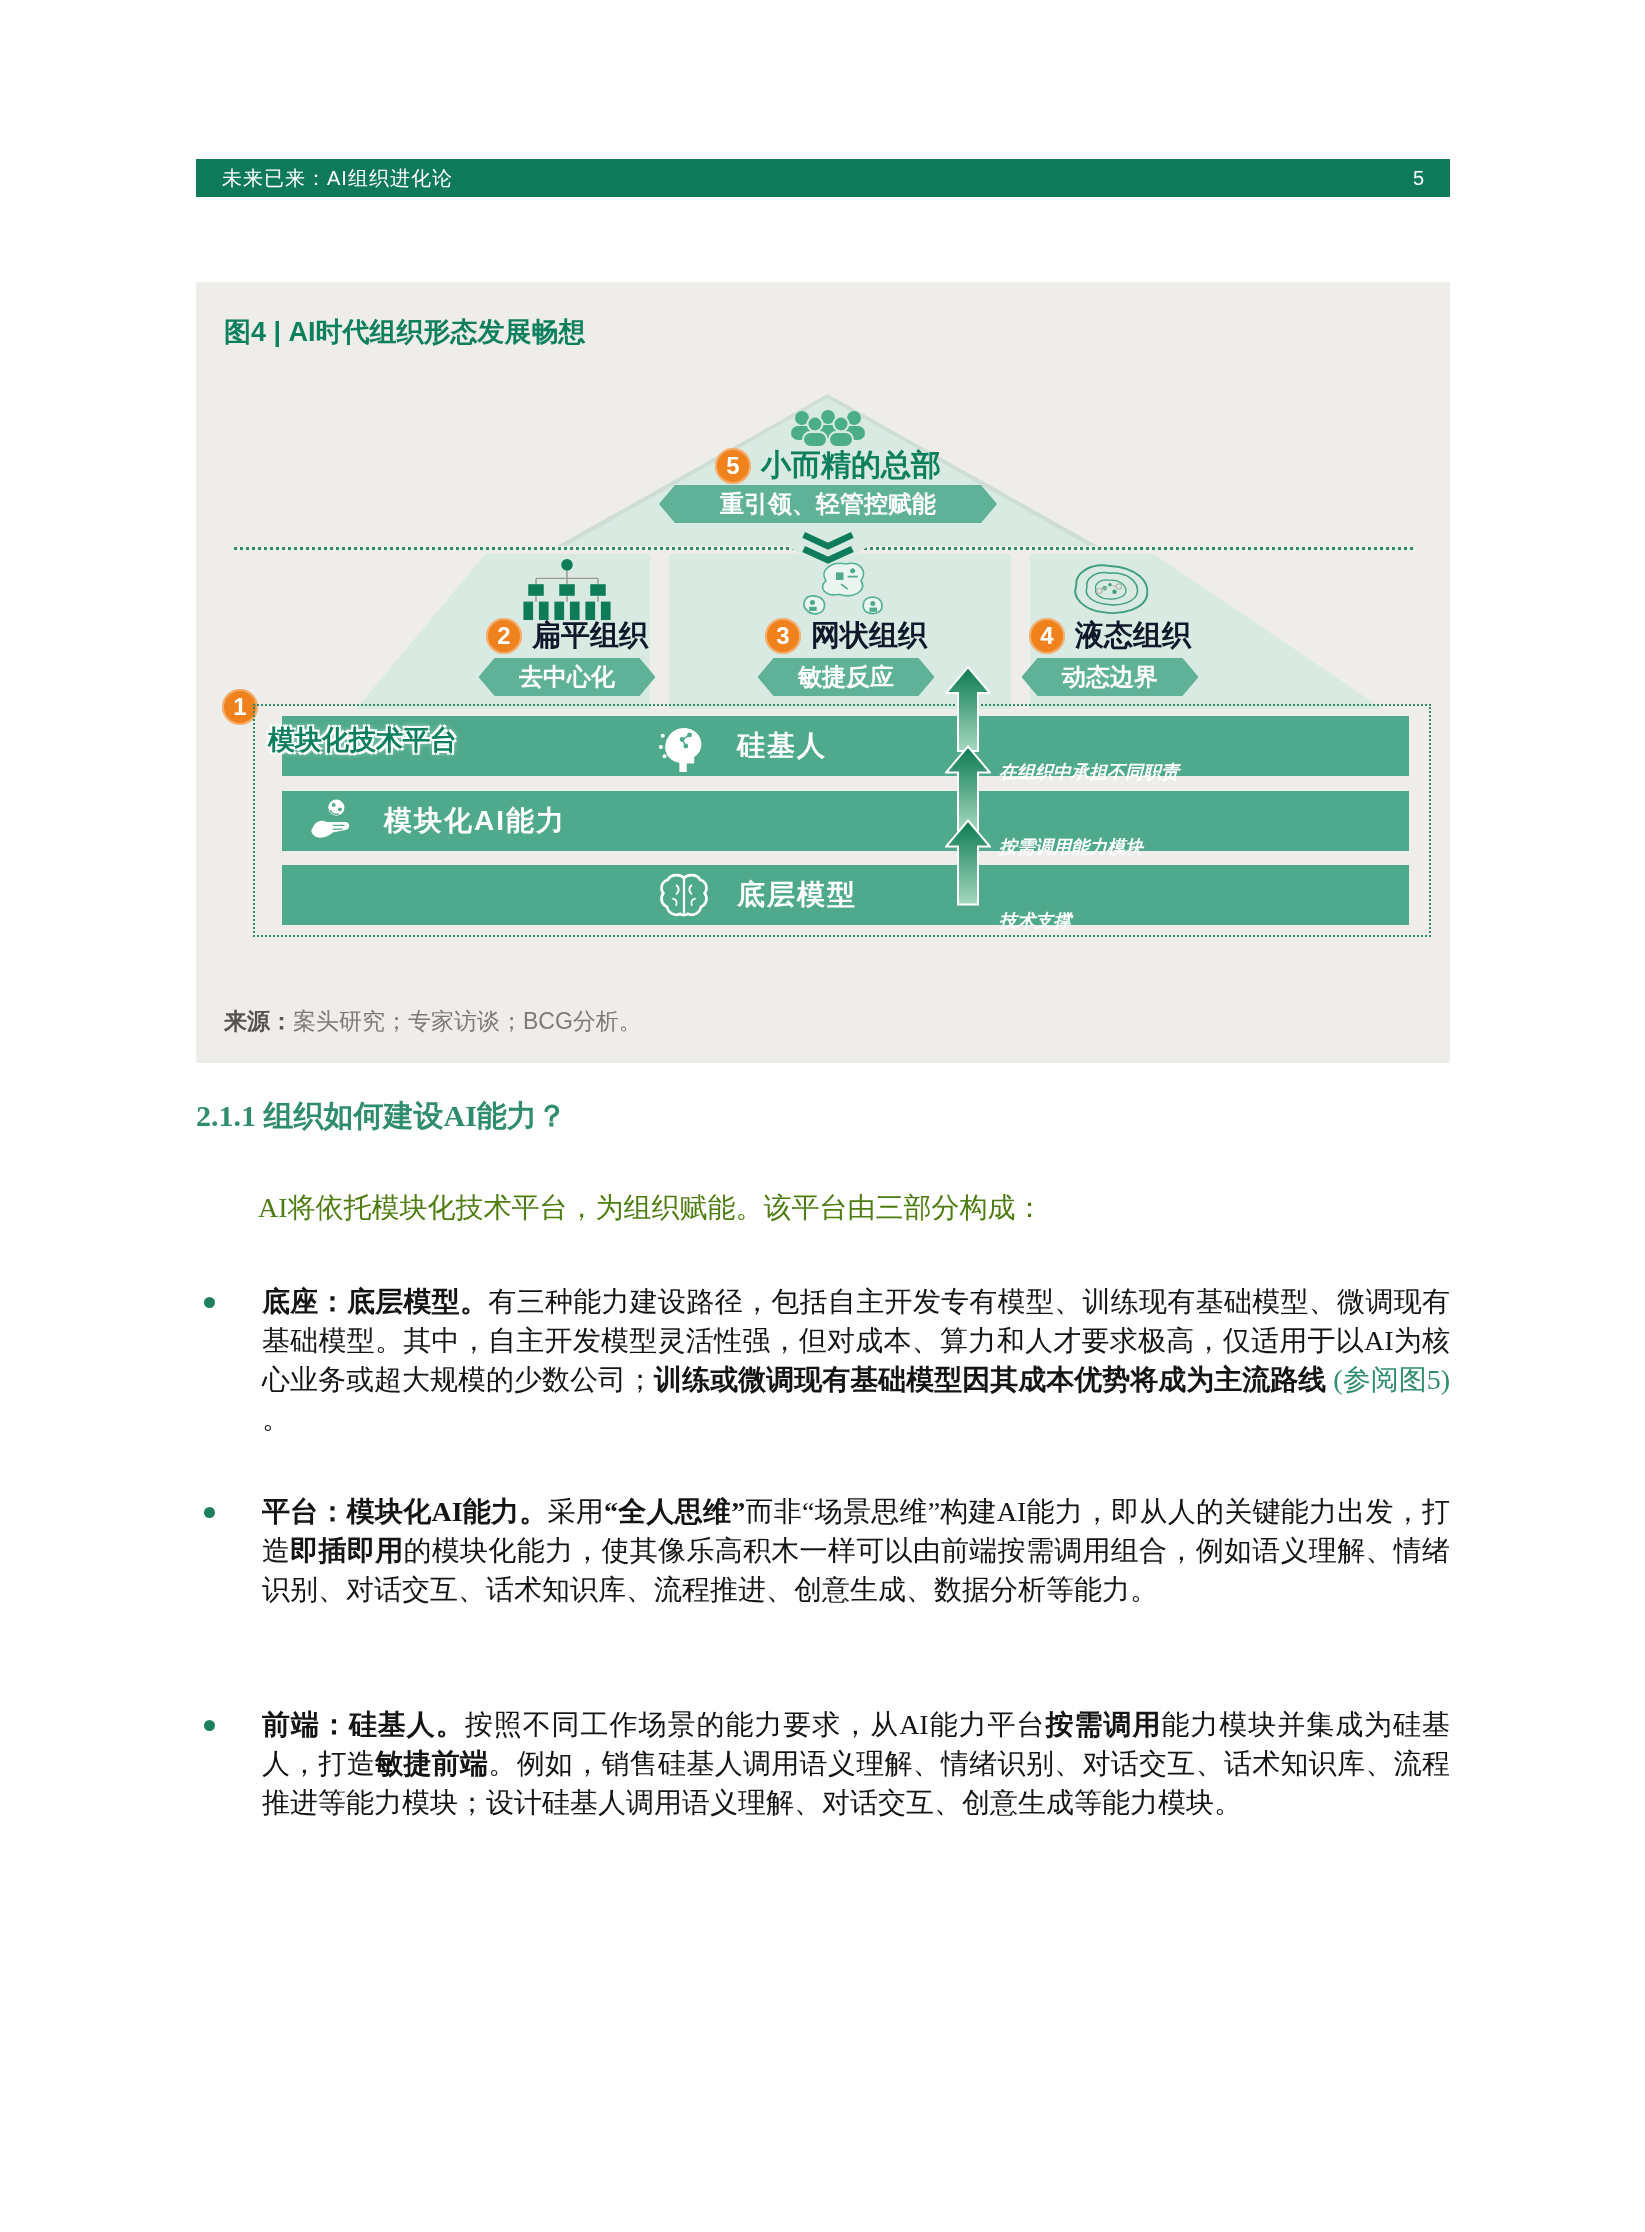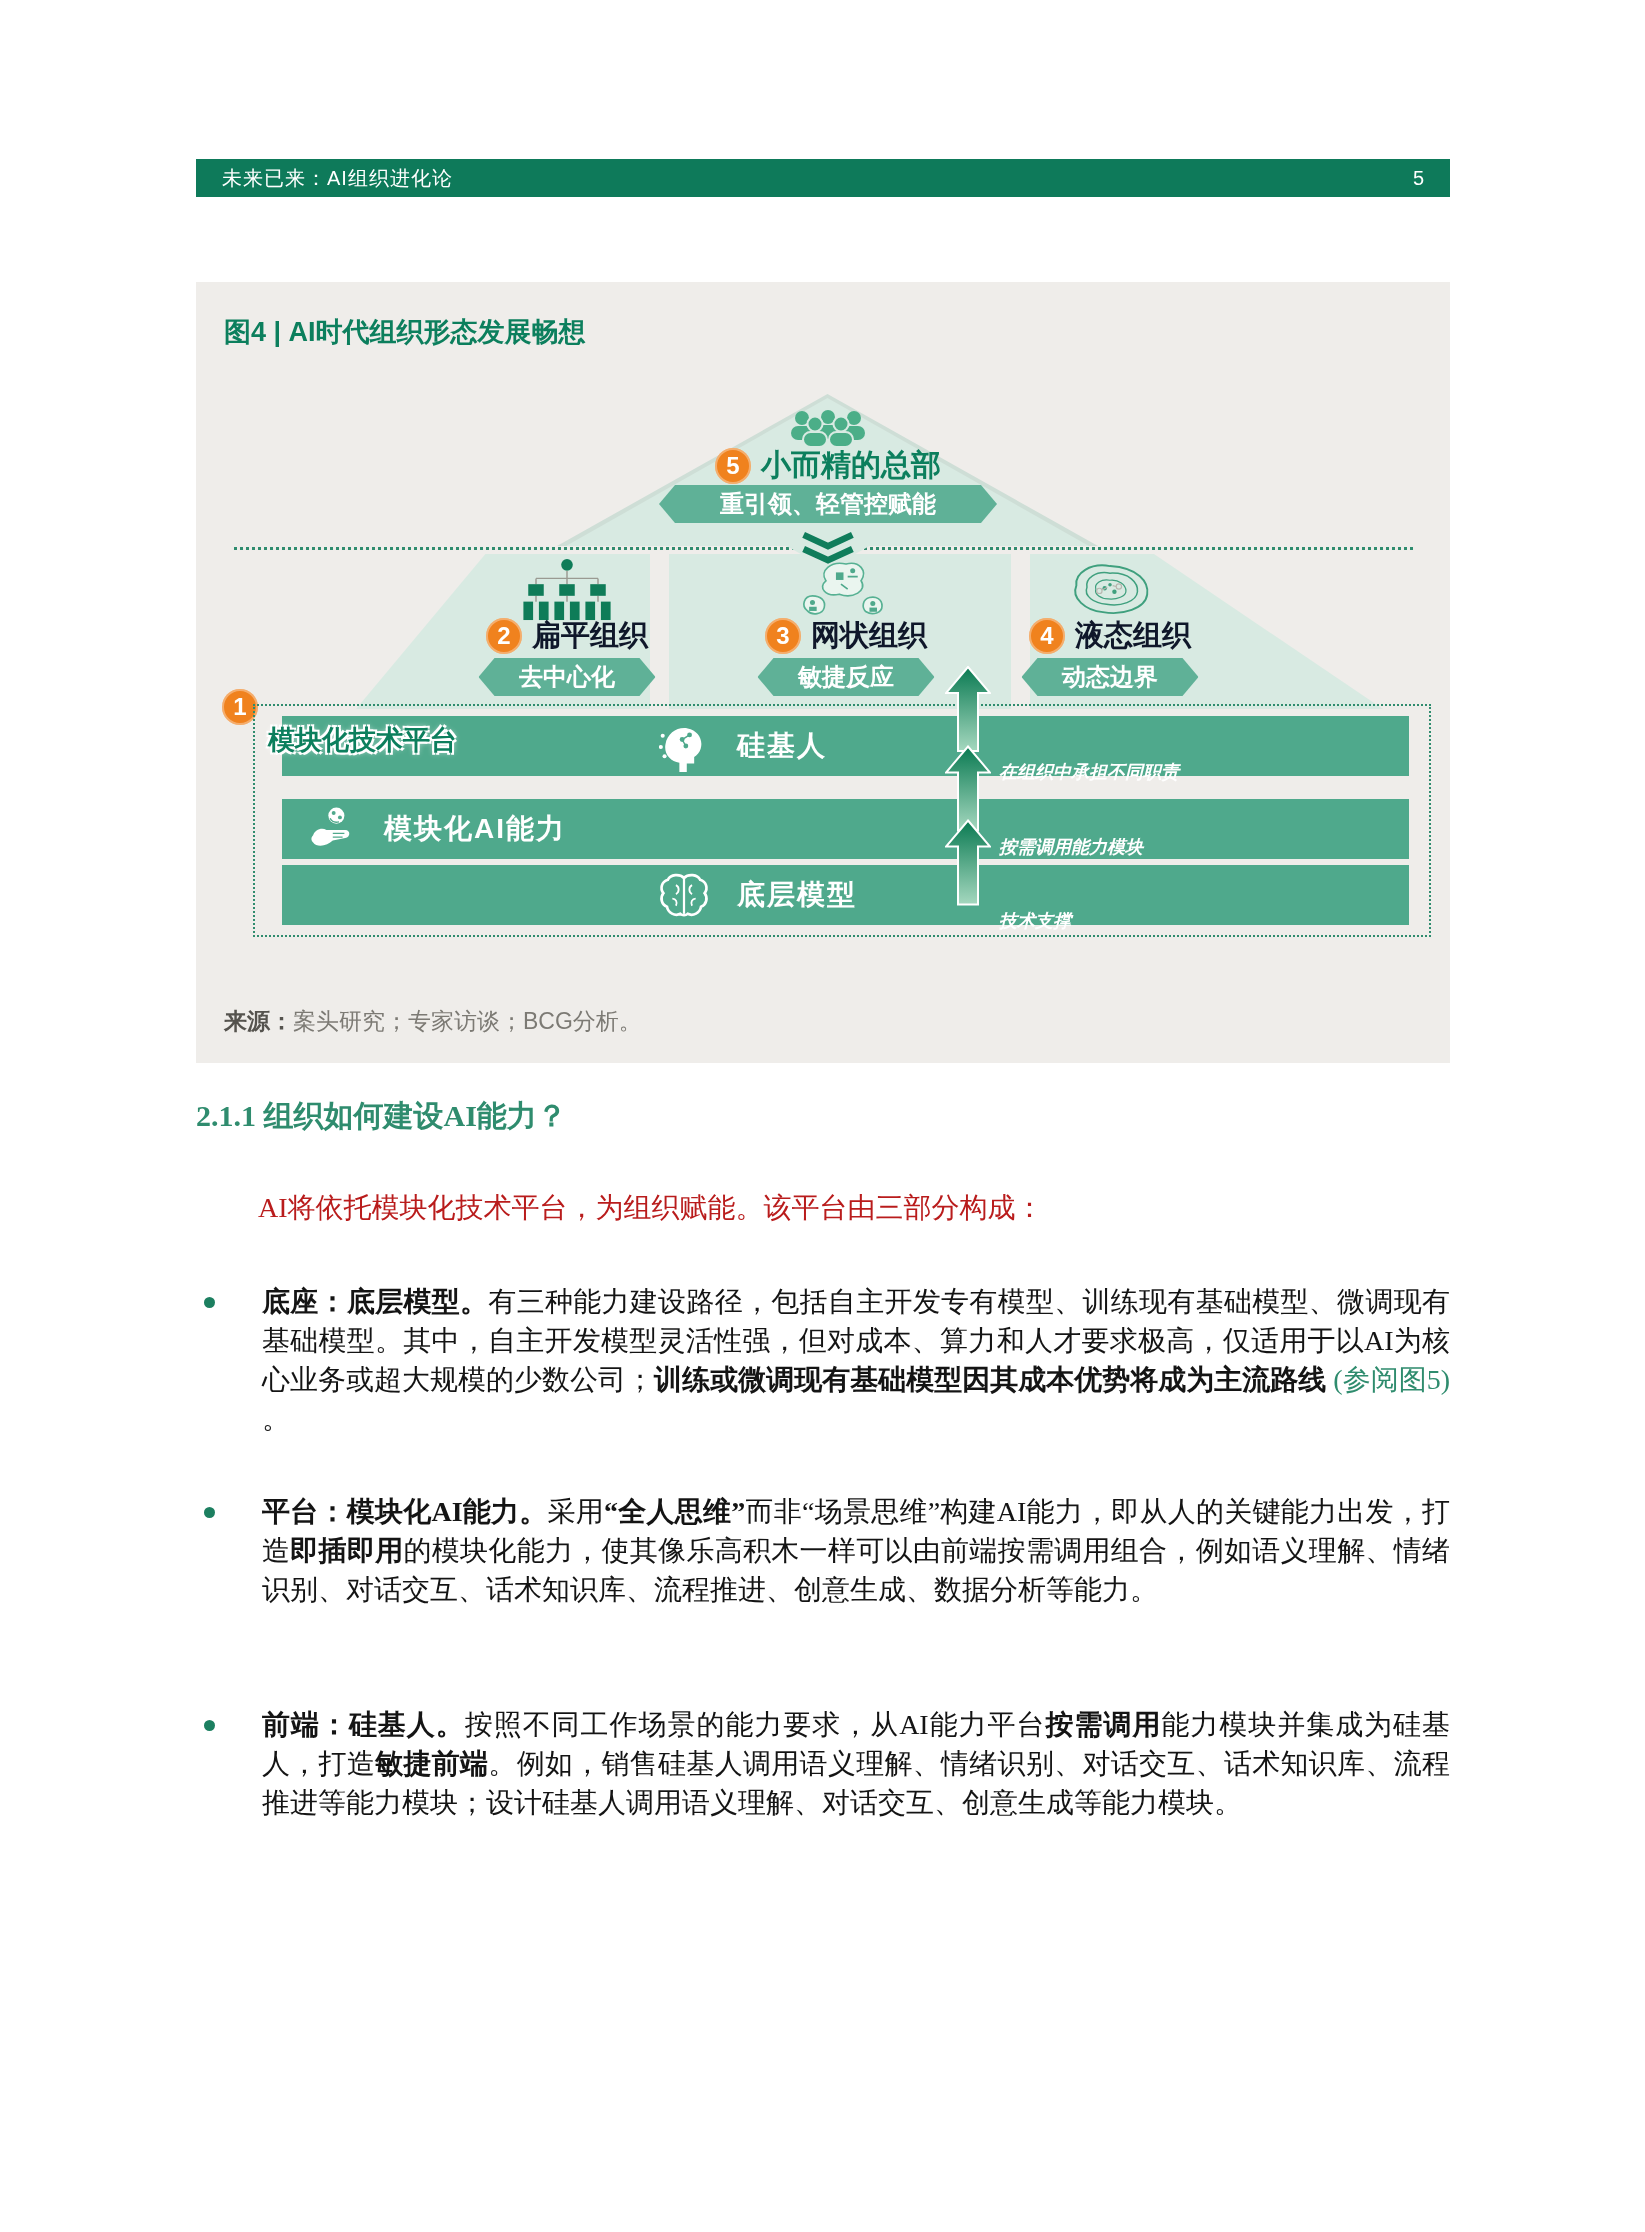--- a/index.html
+++ b/index.html
@@ -56,38 +56,38 @@
   .panel-ribbon{top:376px;width:177px;font-size:24px;}
 
   
   .plat-badge{position:absolute;left:26px;top:407px;}
   .plat-label{position:absolute;left:72px;top:411px;font-size:27px;font-weight:800;color:#0C7F5D;
     text-shadow:-2px -2px 0 #fff,2px -2px 0 #fff,-2px 2px 0 #fff,2px 2px 0 #fff,0 0 6px #fff;z-index:6;margin-top:29px;}
   .dotted-rect{position:absolute;left:57px;top:422px;width:1178px;height:233px;
     border:2px dotted #2F8C6E;box-sizing:border-box;}
   .layer-bar{position:absolute;left:27px;width:1127px;height:60px;background:#4FA98C;
     display:flex;align-items:center;padding-left:375px;box-sizing:border-box;color:#fff;}
-  .bar-1{top:10px;} .bar-2{top:93px;padding-left:22px;} .bar-3{top:159px;}
+  .bar-1{top:10px;} .bar-2{top:85px;padding-left:22px;} .bar-3{top:159px;}
   .layer-icon{width:54px;display:flex;justify-content:center;}
   .layer-name{font-size:28px;font-weight:bold;margin-left:26px;letter-spacing:2px;}
   .up-arrow{position:absolute;left:690px;width:46px;z-index:5;}
   .arrow-1{top:-40px;} .arrow-2{top:39px;} .arrow-3{top:113px;}
   .arrow-label{position:absolute;left:744px;color:#fff;font-size:18px;font-style:italic;
     font-weight:600;z-index:6;white-space:nowrap;margin-top:38px;}
   .alabel-1{top:16px;} .alabel-2{top:91px;} .alabel-3{top:165px;}
 
   .source-line{position:absolute;left:28px;top:724px;font-size:23px;color:#7C7A74;}
   .source-label{font-weight:bold;color:#55534E;}
 
   
   .serif{font-family:"Liberation Serif","DejaVu Serif",serif;}
   .section-heading{position:absolute;left:196px;top:1096px;font-size:30px;font-weight:bold;
     color:#2F8C6E;}
   .intro-para{position:absolute;left:196px;top:1188px;width:1254px;font-size:28px;
-    line-height:39px;color:#b91c1c;text-indent:62px;}
+    line-height:39px;color:#4d7c0f;text-indent:62px;}
   .bullet{position:absolute;left:196px;width:1254px;}
   .bullet-1{top:1282px;} .bullet-2{top:1492px;} .bullet-3{top:1705px;}
   .bullet-dot{position:absolute;left:8px;top:15px;width:11px;height:11px;border-radius:50%;
     background:#1C7F60;}
   .bullet-text{margin-left:66px;width:1188px;font-size:28px;line-height:39px;color:#141414;
     text-align:justify;}
   .seg-b{font-weight:bold;}
   .seg-g{color:#2F8C6E;}
 
   

